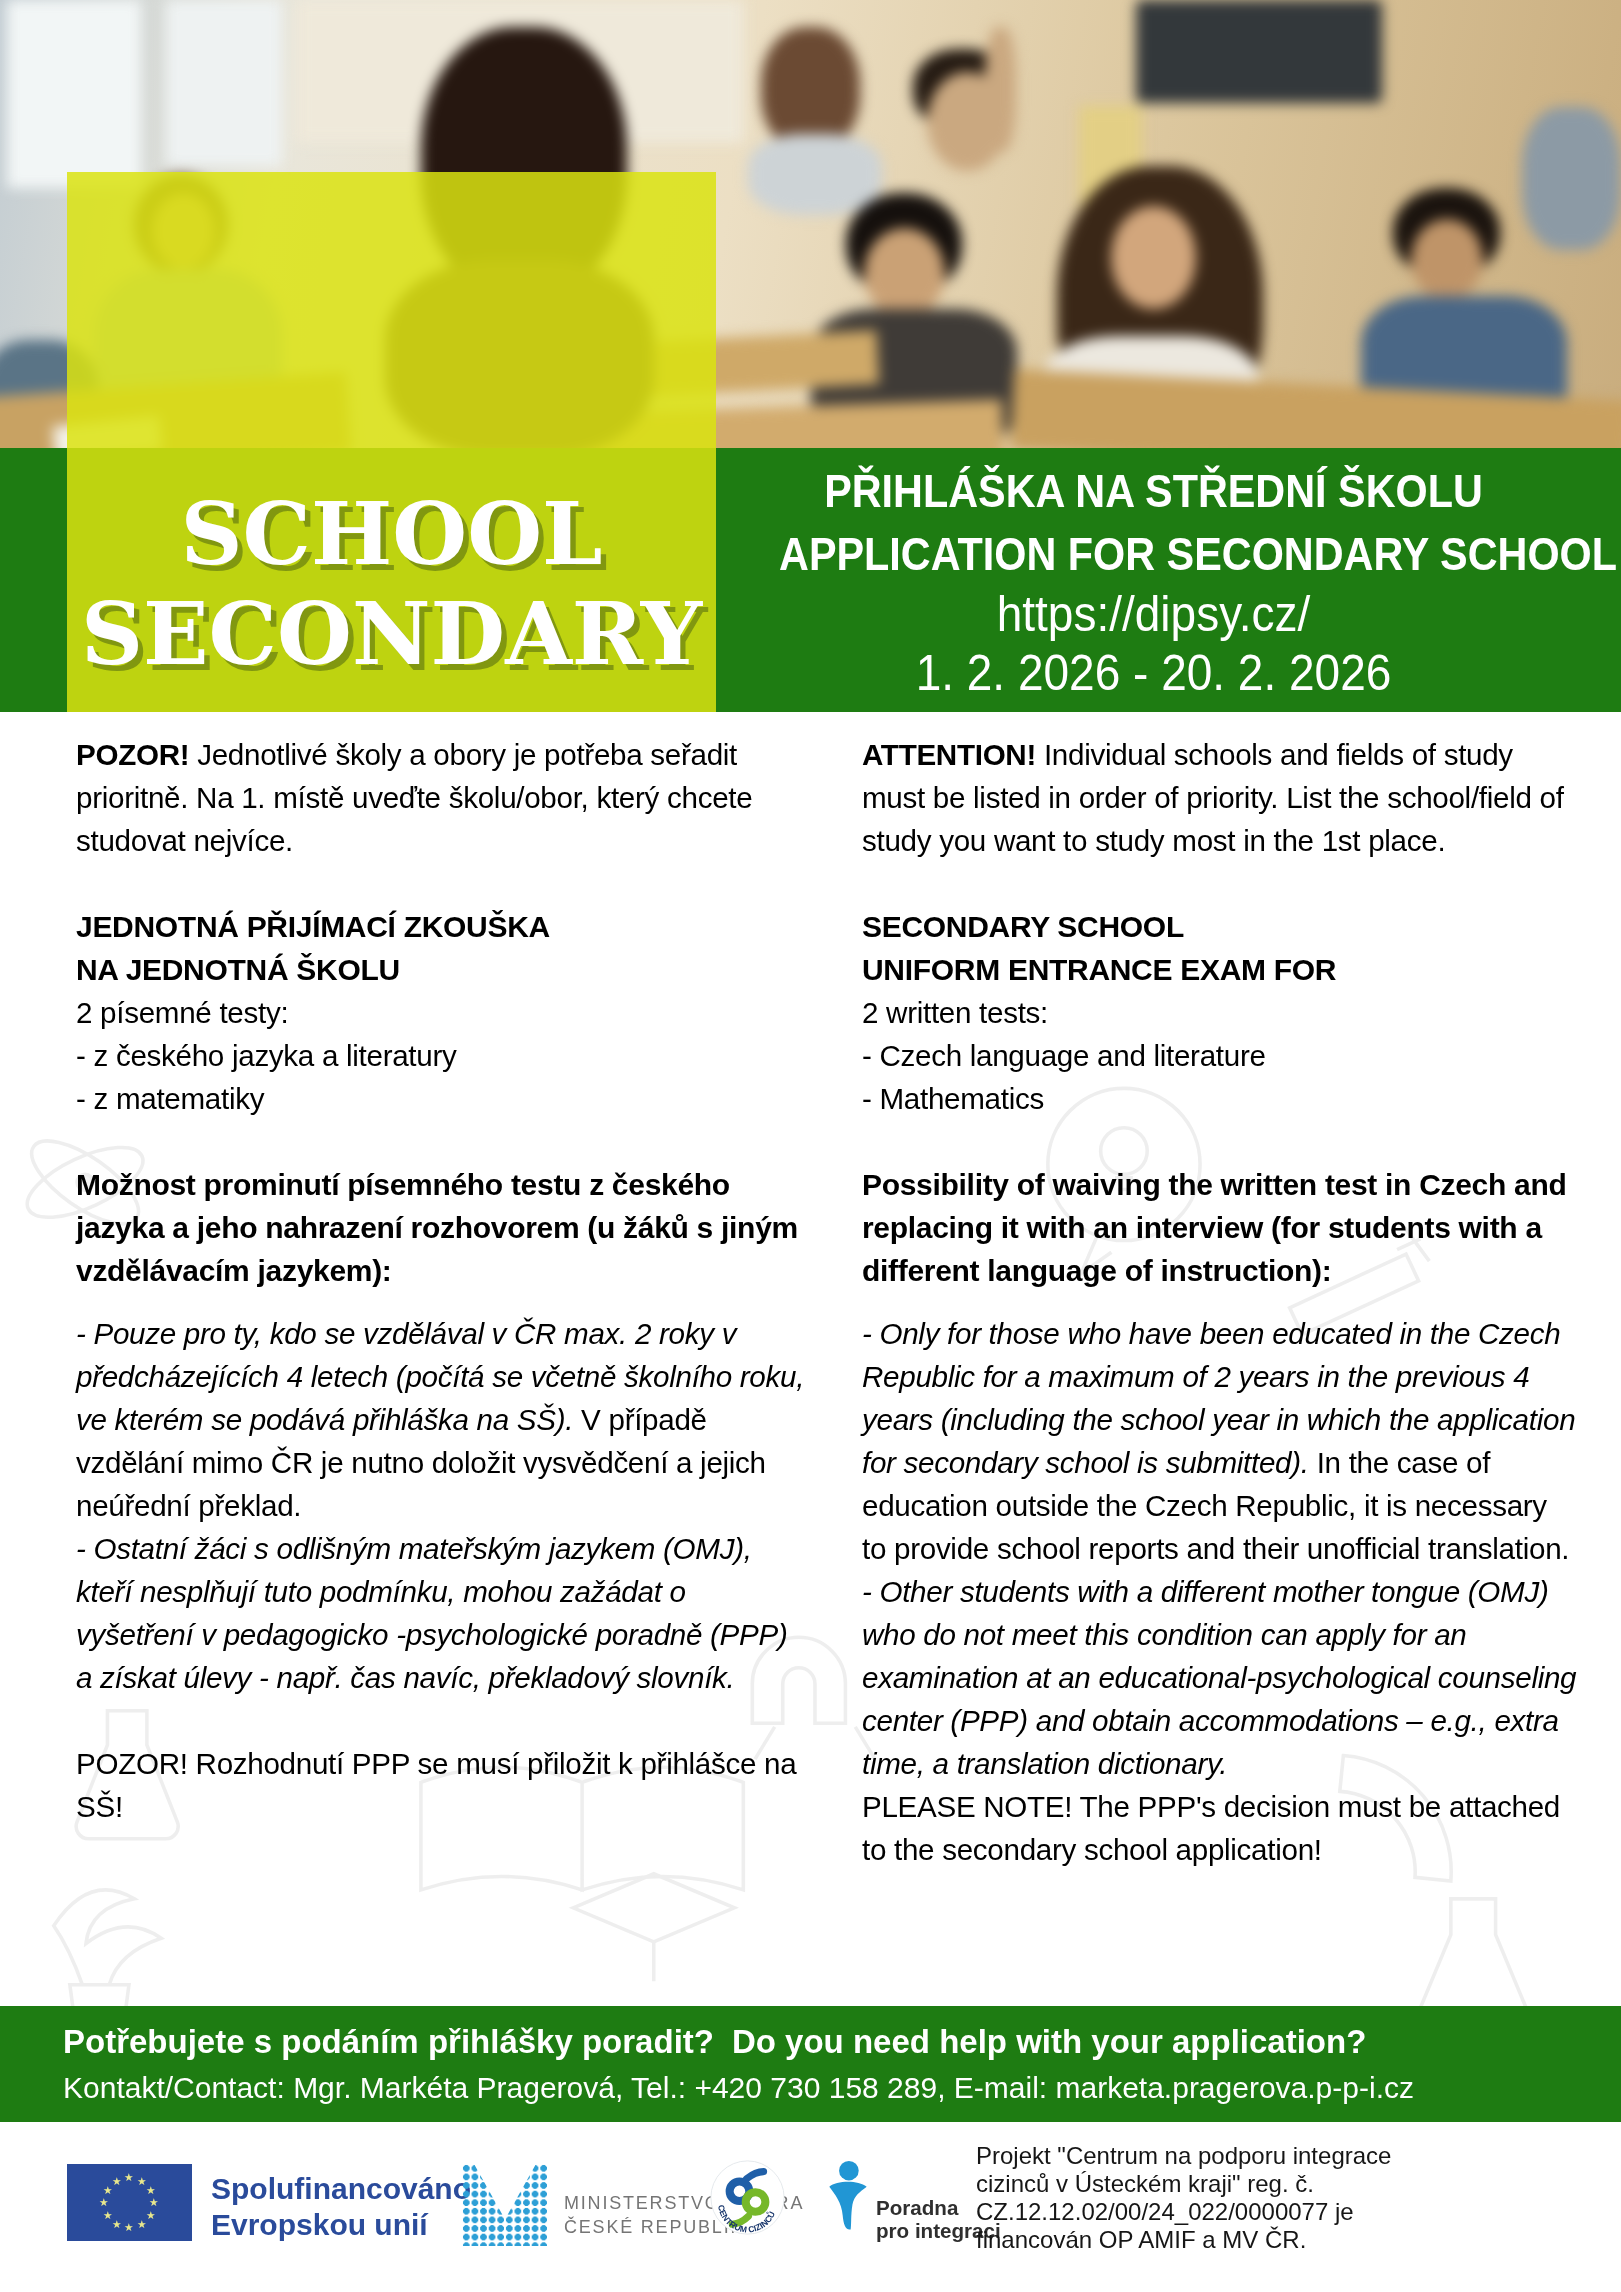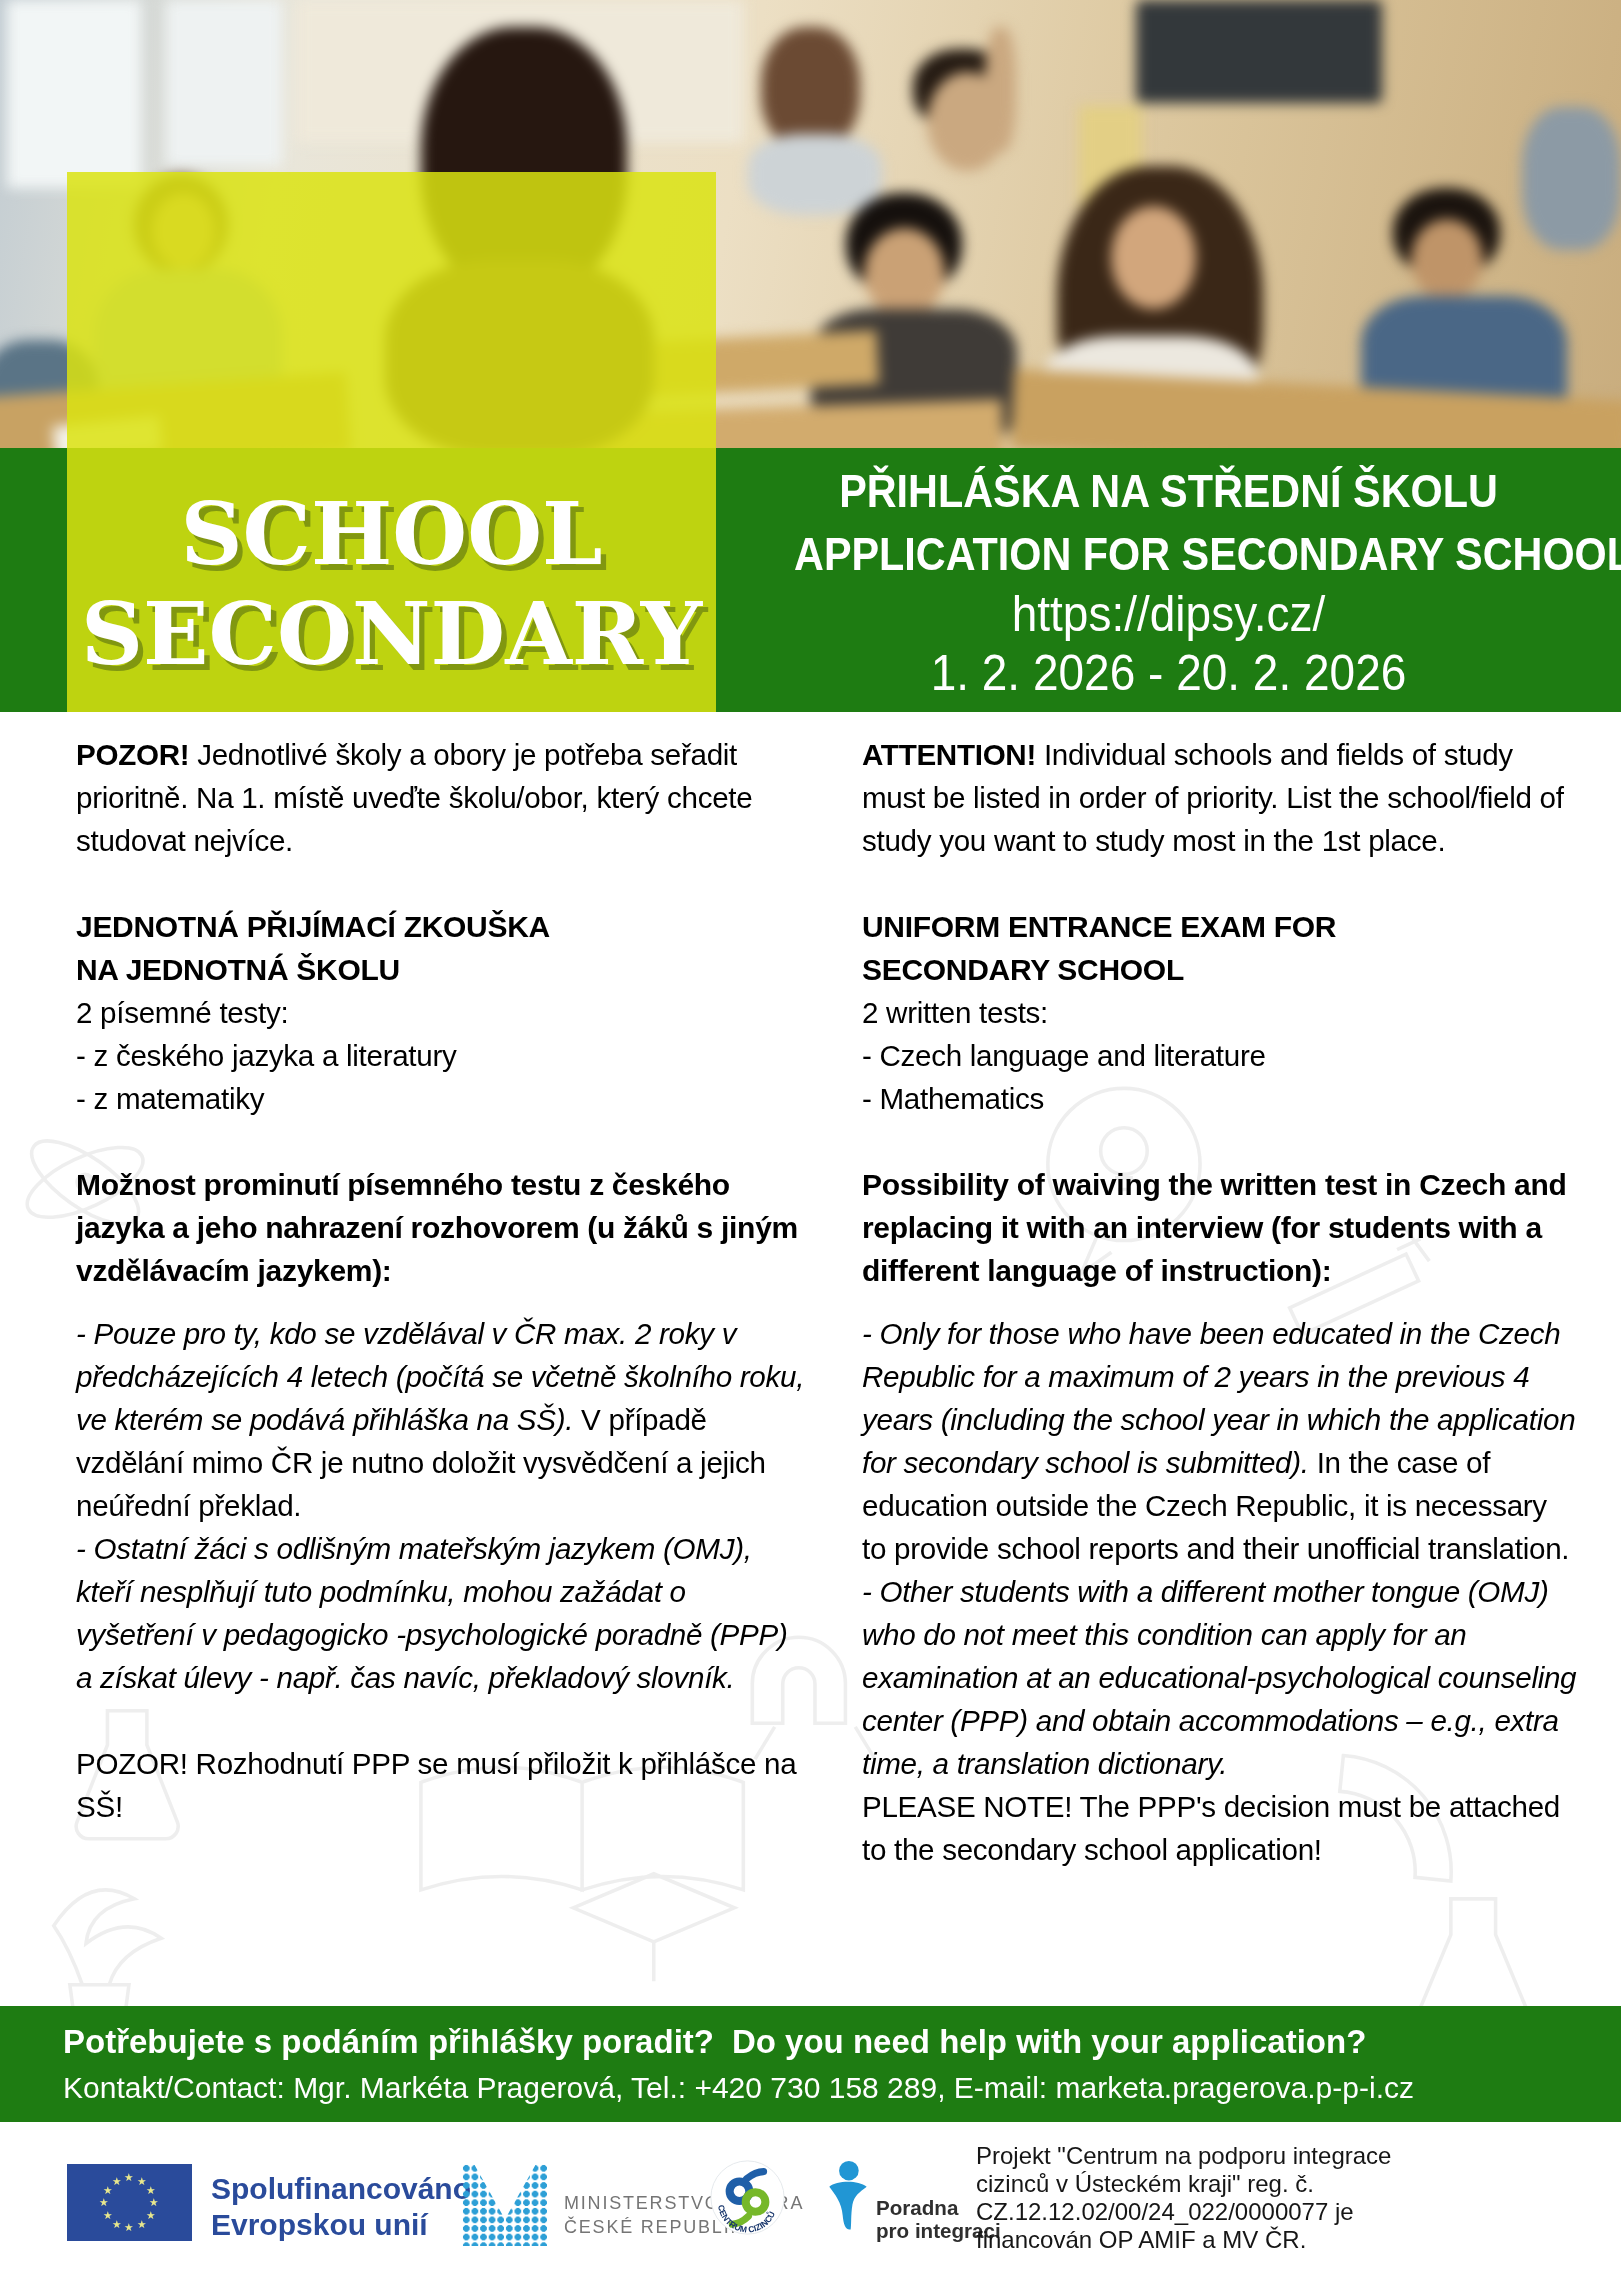--- a/index.html
+++ b/index.html
@@ -13,21 +13,21 @@
   .photo .b{position:absolute;}
 
   
   .band{position:absolute;left:0;top:448px;width:1621px;height:264px;background:#1e7c12;}
   .ybox{position:absolute;left:67px;top:172px;width:649px;height:540px;background:rgba(219,227,16,0.85);}
   .title{position:absolute;left:0;width:100%;text-align:center;color:#fff;
          font-family:"DejaVu Serif",serif;font-weight:bold;font-size:86px;line-height:97px;}
   .title.cz{top:10.7px;letter-spacing:2.7px;text-shadow:5.4px 6.3px 0 rgba(116,128,18,0.55);}
   .title.en{top:312px;line-height:100px;text-shadow:5.4px 6.3px 0 rgba(88,112,16,0.6);}
 
-  .band-text{position:absolute;left:743px;top:459px;width:851px;text-align:center;color:#fff;}
+  .band-text{position:absolute;left:728px;top:459px;width:851px;text-align:center;color:#fff;}
   .band-text .l{display:block;transform:scaleX(0.88);transform-origin:50% 50%;white-space:nowrap;}
   .band-text .bold{font-weight:bold;font-size:47px;line-height:63px;}
   .band-text .reg{font-size:50px;line-height:59px;transform:scaleX(0.92);}
 
   
   .doodles{position:absolute;left:0;top:806px;opacity:.6;}
 
   
   .col{position:absolute;top:733px;font-size:29.6px;line-height:43px;letter-spacing:-0.3px;}
   .col.left{left:76px;width:730px;}
@@ -163,22 +163,22 @@
     <div>- z matematiky</div>
     <div class="sp"></div>
     <div class="hd">Možnost prominutí písemného testu z českého jazyka a jeho nahrazení rozhovorem (u žáků s jiným vzdělávacím jazykem):</div>
     <div class="sp-s"></div>
     <p class="mix"><span class="i">- Pouze pro ty, kdo se vzdělával v ČR max. 2 roky v předcházejících 4 letech (počítá se včetně školního roku, ve kterém se podává přihláška na SŠ).</span><span> V případě vzdělání mimo ČR je nutno doložit vysvědčení a jejich neúřední překlad.</span><br><span class="i">- Ostatní žáci s odlišným mateřským jazykem (OMJ), kteří nesplňují tuto podmínku, mohou zažádat o vyšetření v pedagogicko -psychologické poradně (PPP) a získat úlevy - např. čas navíc, překladový slovník.</span></p>
     <div>POZOR! Rozhodnutí PPP se musí přiložit k přihlášce na SŠ!</div>
   </div>
 
   <div class="col right">
     <p><span class="b">ATTENTION!</span><span> Individual schools and fields of study must be listed in order of priority. List the school/field of study you want to study most in the 1st place.</span></p>
+    <div class="hd">SECONDARY SCHOOL</div>
     <div class="hd">UNIFORM ENTRANCE EXAM FOR</div>
-    <div class="hd">SECONDARY SCHOOL</div>
     <div>2 written tests:</div>
     <div>- Czech language and literature</div>
     <div>- Mathematics</div>
     <div class="sp"></div>
     <div class="hd">Possibility of waiving the written test in Czech and replacing it with an interview (for students with a different language of instruction):</div>
     <div class="sp-s"></div>
     <p class="mix" style="margin-bottom:0;"><span class="i">- Only for those who have been educated in the Czech Republic for a maximum of 2 years in the previous 4 years (including the school year in which the application for secondary school is submitted).</span><span> In the case of education outside the Czech Republic, it is necessary to provide school reports and their unofficial translation.</span><br><span class="i">- Other students with a different mother tongue (OMJ) who do not meet this condition can apply for an examination at an educational-psychological counseling center (PPP) and obtain accommodations – e.g., extra time, a translation dictionary.</span><br><span>PLEASE NOTE! The PPP's decision must be attached to the secondary school application!</span></p>
   </div>
 
   <div class="gfoot">

